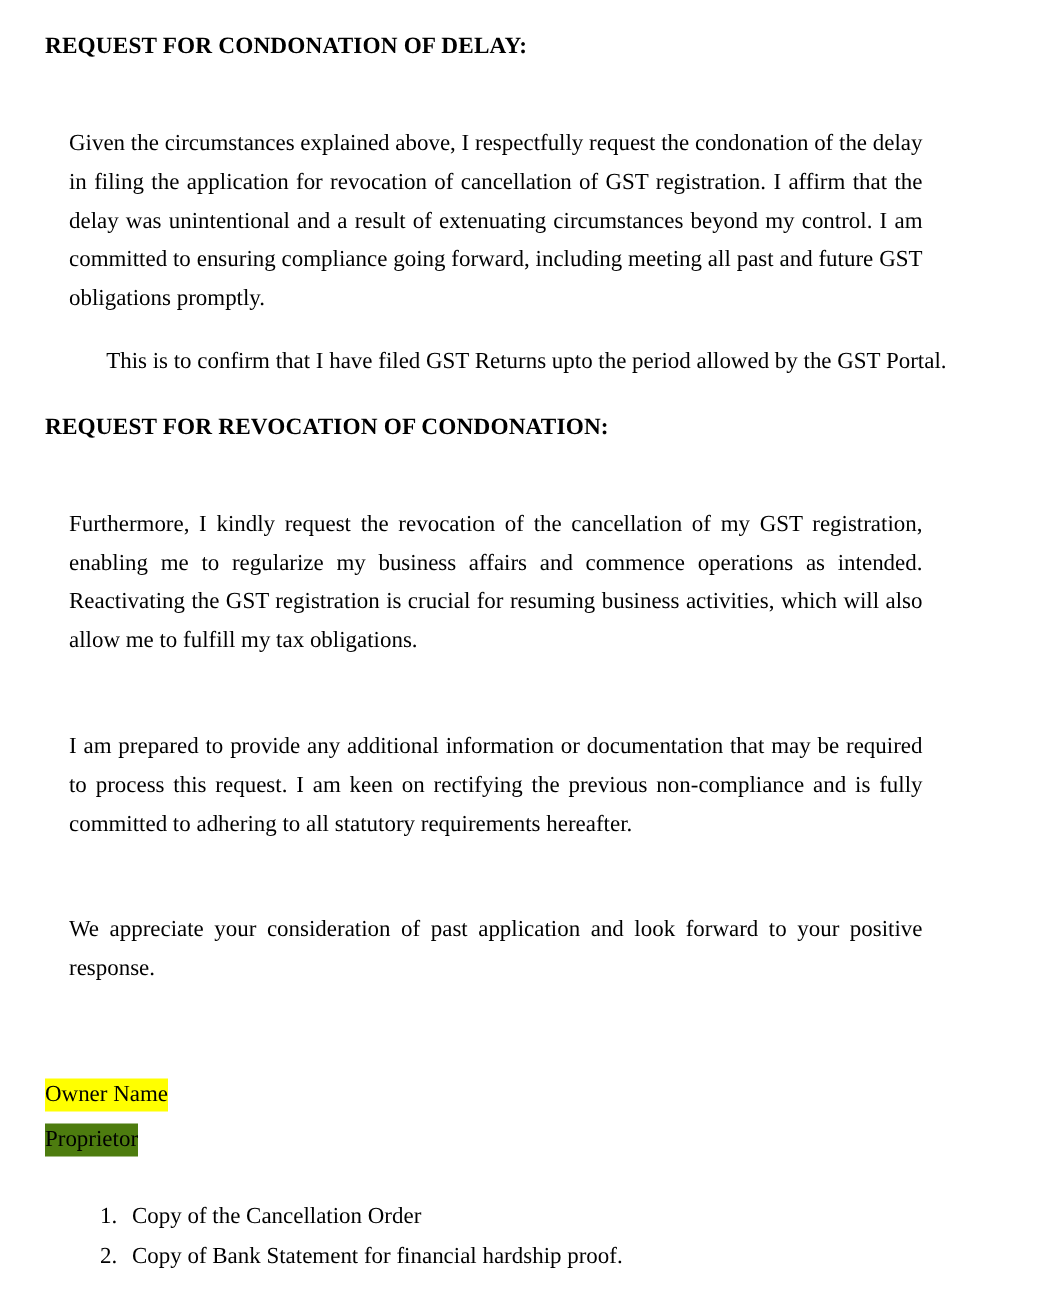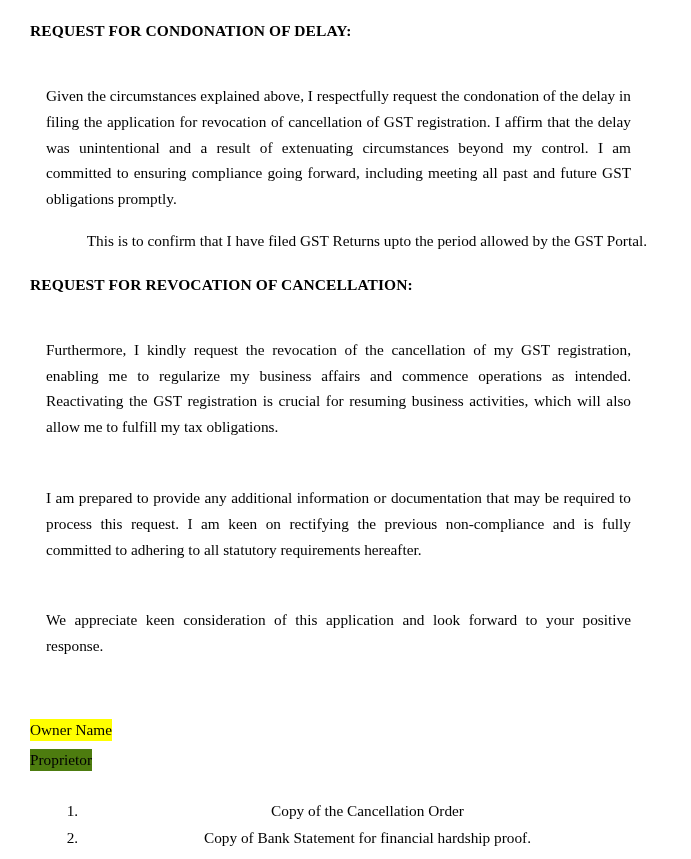--- a/index.html
+++ b/index.html
@@ -12,21 +12,21 @@
     height: 859px;
     font-family: "Liberation Serif", serif;
     color: #000000;
     overflow: hidden;
   }
   .page {
     position: relative;
     width: 691px;
     height: 859px;
     box-sizing: border-box;
-    padding: 22px 44px 0 30px;
+    padding: 22px 60px 0 30px;
   }
   .heading {
     font-weight: bold;
     font-size: 15.5px;
     letter-spacing: 0.1px;
     margin: 0;
   }
   .para {
     font-size: 15.3px;
     line-height: 25.8px;
@@ -67,51 +67,50 @@
     margin: 0;
   }
   ol.encl {
     margin: 4px 0 0 0;
     padding-left: 52px;
     font-size: 15.3px;
     line-height: 27px;
   }
   ol.encl li {
     padding-left: 6px;
-    text-align: center;
   }
 </style>
 </head>
 <body>
 
 <div class="page">
 
   <h2 class="heading">REQUEST FOR CONDONATION OF DELAY:</h2>
 
   <div class="gap-lg"></div>
 
   <p class="para">Given the circumstances explained above, I respectfully request the condonation of the delay in filing the application for revocation of cancellation of GST registration. I affirm that the delay was unintentional and a result of extenuating circumstances beyond my control. I am committed to ensuring compliance going forward, including meeting all past and future GST obligations promptly.</p>
 
   <p class="para-nojustify">This is to confirm that I have filed GST Returns upto the period allowed by the GST Portal.</p>
 
   <div class="gap-md"></div>
 
-  <h2 class="heading">REQUEST FOR REVOCATION OF CANCELLATION:</h2>
+  <h2 class="heading">REQUEST FOR REVOCATION OF CONDONATION:</h2>
 
   <div class="gap-lg"></div>
 
   <p class="para">Furthermore, I kindly request the revocation of the cancellation of my GST registration, enabling me to regularize my business affairs and commence operations as intended. Reactivating the GST registration is crucial for resuming business activities, which will also allow me to fulfill my tax obligations.</p>
 
   <div class="gap-sm"></div>
 
   <p class="para">I am prepared to provide any additional information or documentation that may be required to process this request. I am keen on rectifying the previous non-compliance and is fully committed to adhering to all statutory requirements hereafter.</p>
 
   <div class="gap-sm"></div>
 
-  <p class="para">We appreciate keen consideration of this application and look forward to your positive response.</p>
+  <p class="para">We appreciate your consideration of past application and look forward to your positive response.</p>
 
   <div class="gap-md"></div>
 
 
   <div class="gap-md"></div>
 
   <div>
     <span class="hl">Owner Name</span>
   </div>
   <div class="gap-xs"></div>

